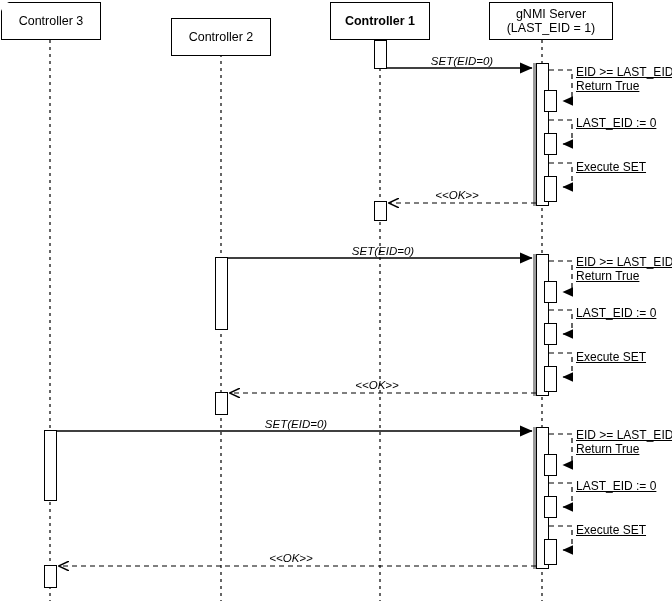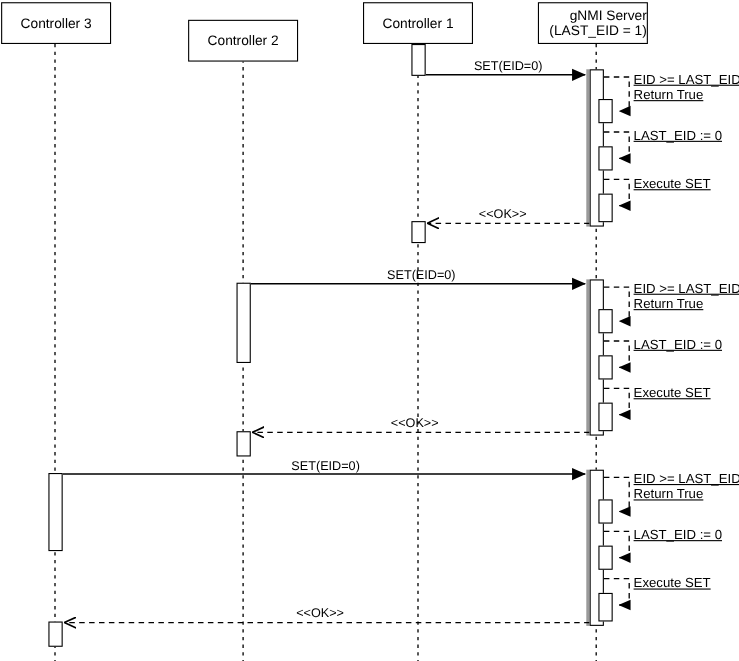--- a/index.html
+++ b/index.html
@@ -10,20 +10,21 @@
   body {
     font-family: "Liberation Sans", sans-serif;
     color: #000000;
   }
   #diagram {
     position: relative;
     width: 672px;
     height: 601px;
     overflow: hidden;
     background: #ffffff;
+    border-radius: 17px;
   }
   #svg-layer {
     position: absolute;
     left: 0;
     top: 0;
     width: 672px;
     height: 601px;
   }
   .lifeline-box {
     position: absolute;
@@ -45,20 +46,21 @@
     box-sizing: border-box;
     border: 1.4px solid #000000;
     background: #ffffff;
   }
   .msg-label {
     position: absolute;
     font-size: 11.5px;
     line-height: 12px;
     color: #000000;
     white-space: nowrap;
+    font-style: italic;
   }
   .msg-label.centered {
     text-align: center;
     transform: translateX(-50%);
   }
   .note-label {
     position: absolute;
     font-size: 12px;
     line-height: 13.5px;
     color: #000000;
@@ -113,24 +115,24 @@
       </g>
   </svg>
 
   <div id="participant-boxes">
       <div class="lifeline-box" style="left: 1px; top: 2px; width: 100px; height: 38px;">
         <div>Controller 3</div>
       </div>
       <div class="lifeline-box" style="left: 171px; top: 18px; width: 100px; height: 38px;">
         <div>Controller 2</div>
       </div>
-      <div class="lifeline-box" style="left: 330px; top: 2px; width: 100px; height: 38px;">
+      <div class="lifeline-box" style="left: 330px; top: 2px; width: 100px; height: 38px; font-weight: bold;">
         <div>Controller 1</div>
       </div>
-      <div class="lifeline-box" style="left: 489px; top: 2px; width: 100px; height: 38px; align-items: flex-end;">
+      <div class="lifeline-box" style="left: 489px; top: 2px; width: 124px; height: 38px;">
         <div>gNMI Server</div>
         <div>(LAST_EID = 1)</div>
       </div>
     </div>
   <div id="activation-bars">
       <div class="act-bar" style="left: 374px; top: 40px; width: 13px; height: 29px;"></div>
       <div class="act-bar" style="left: 374px; top: 201px; width: 13px; height: 20px;"></div>
       <div class="act-bar" style="left: 536px; top: 63px; width: 13px; height: 143px;"></div>
       <div class="act-bar" style="left: 544px; top: 90px; width: 13px; height: 22px;"></div>
       <div class="act-bar" style="left: 544px; top: 133px; width: 13px; height: 22px;"></div>

